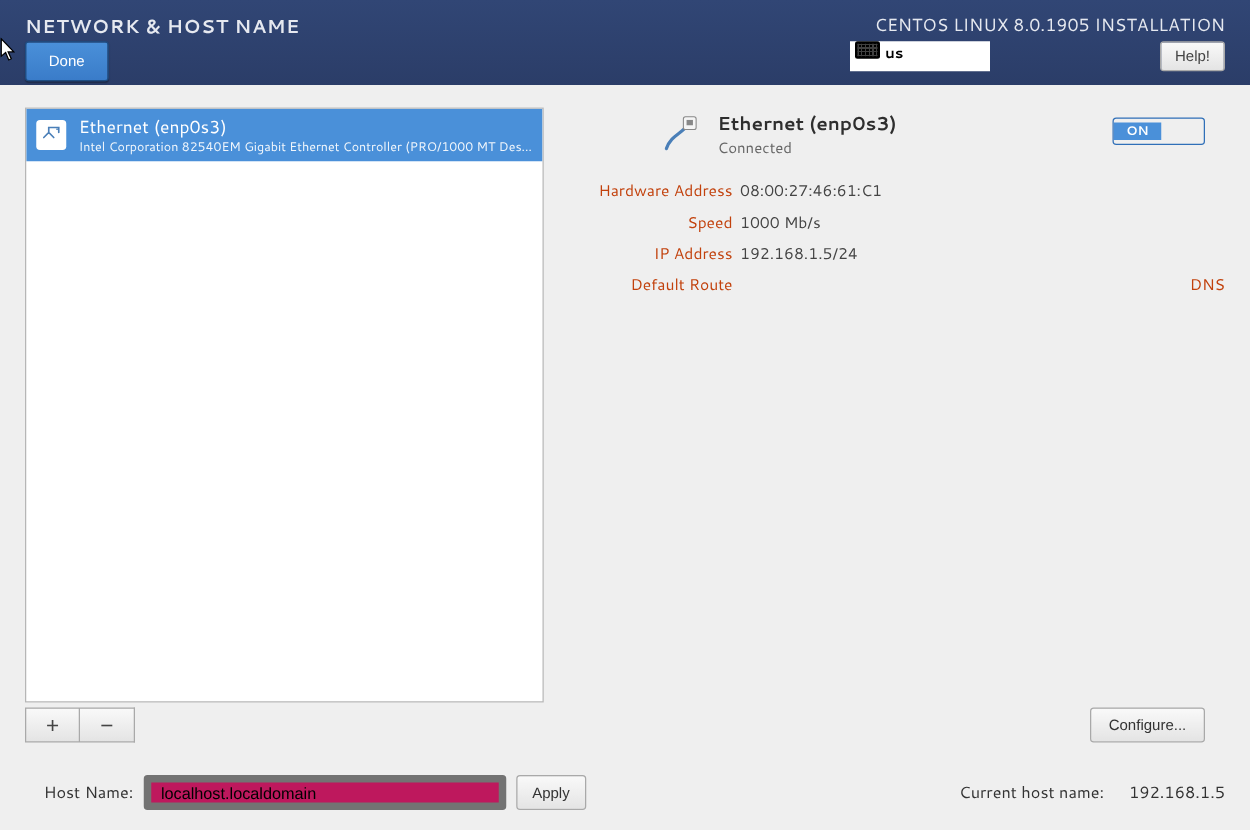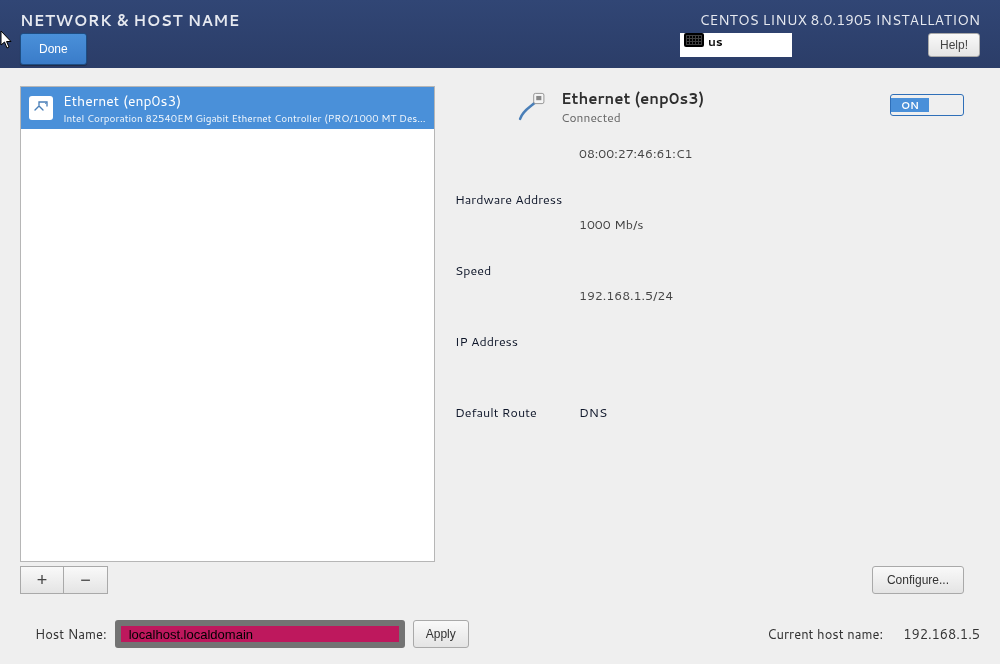--- a/index.html
+++ b/index.html
@@ -87,21 +87,21 @@
     background: linear-gradient(to bottom, #f9f9f9, #e4e4e4);
     border: 1px solid #a9a9a9;
     border-radius: 3px;
     font-size: 12px;
     color: #444;
     cursor: pointer;
   }
   .main {
     display: flex;
     padding: 18px 20px 10px 20px;
-    gap: 20px;
+    gap: 33px;
     height: calc(100% - 68px - 60px);
   }
   .left-panel {
     width: 415px;
     display: flex;
     flex-direction: column;
   }
   .device-list {
     flex: 1;
     background: #fff;
@@ -190,21 +190,21 @@
     border-left: 1px solid #aaa;
   }
   .details {
     margin-top: 18px;
     display: grid;
     grid-template-columns: 118px auto;
     gap: 7px 6px;
     font-size: 12.5px;
     color: #444;
   }
-  .details .label { color: #0f172a; margin-top: 46px; }
+  .details .label { text-align: right; color: #c2410c; }
   .configure-btn {
     position: absolute;
     right: 16px;
     bottom: 0;
     padding: 6px 14px;
     background: linear-gradient(to bottom, #f9f9f9, #e4e4e4);
     border: 1px solid #a9a9a9;
     border-radius: 3px;
     font-size: 12px;
     cursor: pointer;

